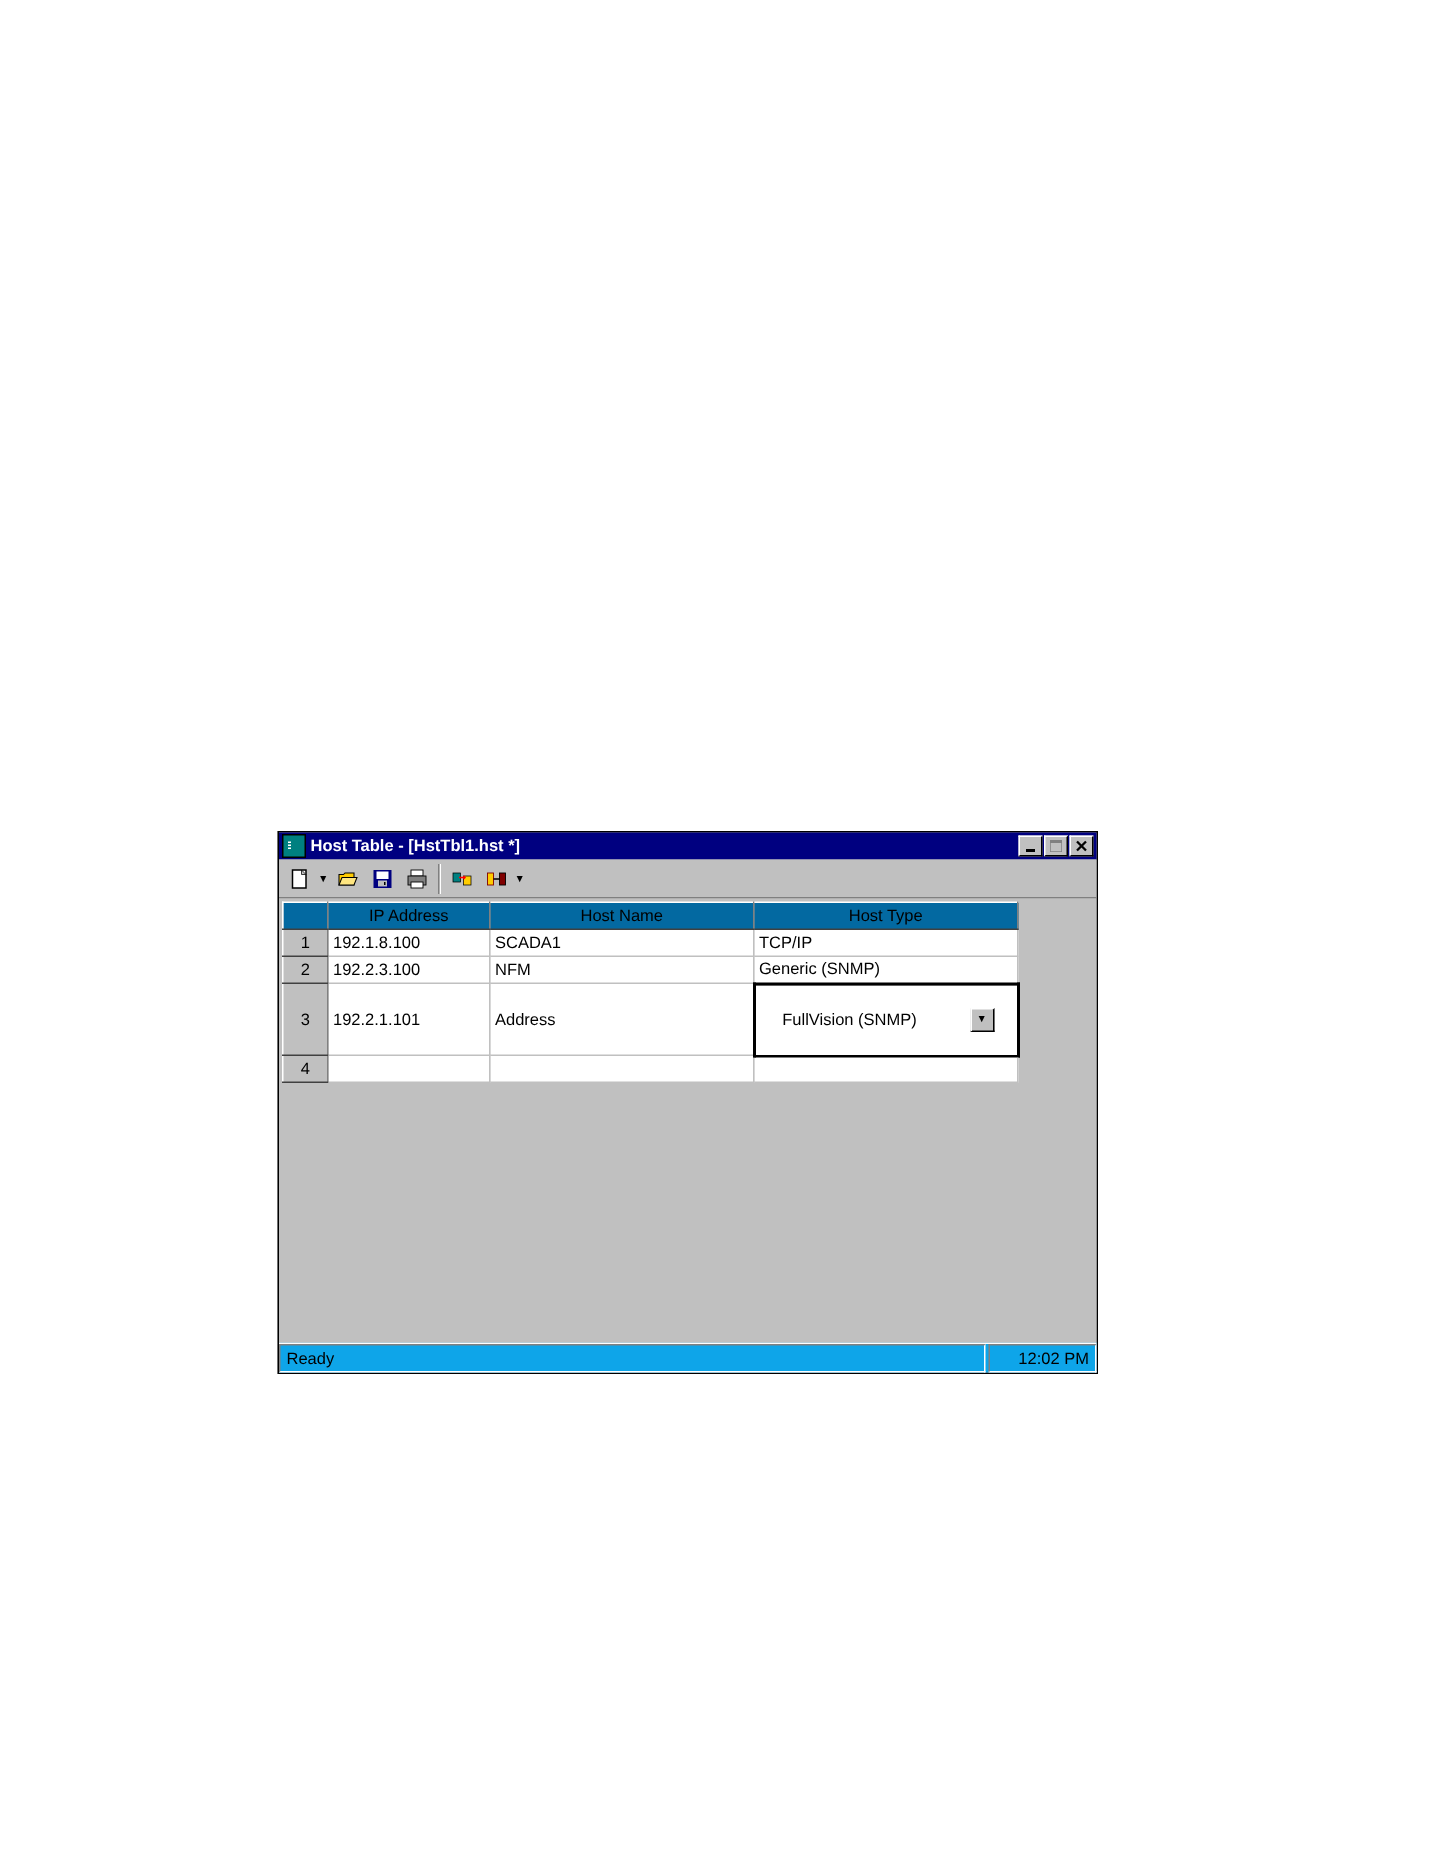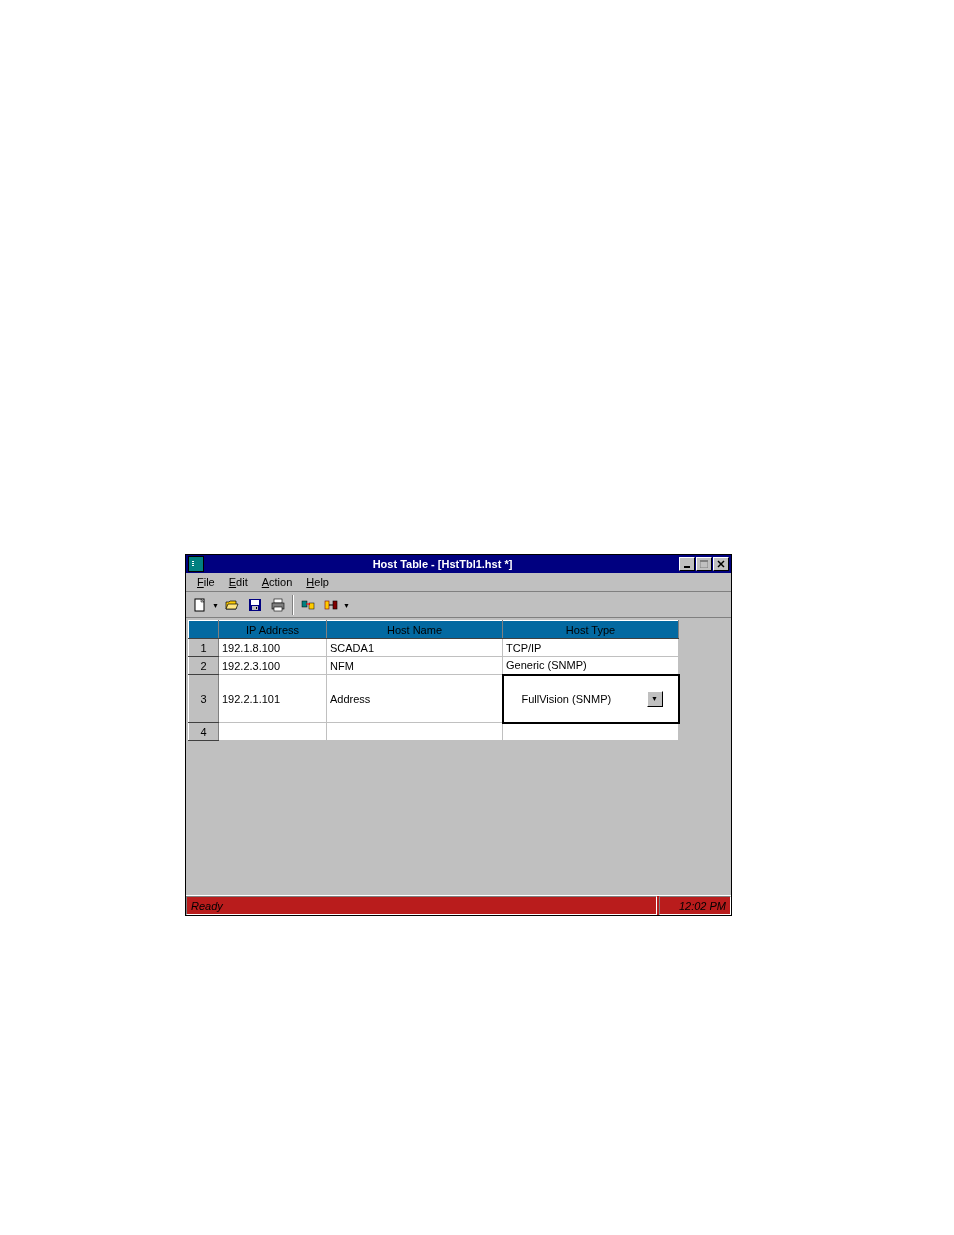--- a/index.html
+++ b/index.html
@@ -24,21 +24,20 @@
     }
     .titlebar {
       background: linear-gradient(to right, #000080, #1084d0);
       background: #000080;
       height: 18px;
       display: flex;
       align-items: center;
       color: #ffffff;
       font-weight: bold;
       padding-left: 2px;
-      text-align: center;
     }
     .titlebar-icon {
       width: 16px;
       height: 16px;
       background: #008080;
       border: 1px solid #000;
       margin-right: 3px;
       display: inline-flex;
       align-items: center;
       justify-content: center;
@@ -140,24 +139,23 @@
     .dropdown-btn {
       width: 16px; height: 16px;
       background: #c0c0c0;
       border-top: 1px solid #fff; border-left: 1px solid #fff;
       border-right: 1px solid #000; border-bottom: 1px solid #000;
       display: flex; align-items:center; justify-content:center;
       font-size: 7px;
     }
     .statusbar {
       height: 20px;
-      background: #b91c1c;
+      background: #0ea5e9;
       border-top: 1px solid #fff;
       display: flex;
-      font-style: italic;
     }
     .status-panel {
       border: 1px solid #808080;
       border-top-color: #808080; border-left-color:#808080;
       border-right-color:#fff; border-bottom-color:#fff;
       padding: 2px 4px;
       font-size: 11px;
       display:flex; align-items:center;
     }
     .status-panel.main { flex: 1; margin-right: 2px; }
@@ -194,26 +192,20 @@
       </div>
       <div class="titlebar-btn">
         <svg width="8" height="8">
             <line x1="1" y1="1" x2="7" y2="7" stroke="#000" stroke-width="1.5"></line>
             <line x1="7" y1="1" x2="1" y2="7" stroke="#000" stroke-width="1.5"></line>
           </svg>
       </div>
     </div>
   </div>
 
-  <div class="menubar">
-    <div class="menu-item"><u>F</u>ile</div>
-    <div class="menu-item"><u>E</u>dit</div>
-    <div class="menu-item"><u>A</u>ction</div>
-    <div class="menu-item"><u>H</u>elp</div>
-  </div>
 
   <div class="toolbar">
     <div class="tb-btn">
       <svg width="16" height="16">
           <rect x="3" y="2" width="9" height="12" fill="#fff" stroke="#000" stroke-width="1"></rect>
           <polyline points="9,2 12,5 9,5 9,2" fill="#c0c0c0" stroke="#000" stroke-width="0.5"></polyline>
         </svg>
     </div>
     <span class="tb-arrow">▼</span>
     <div class="tb-btn">

